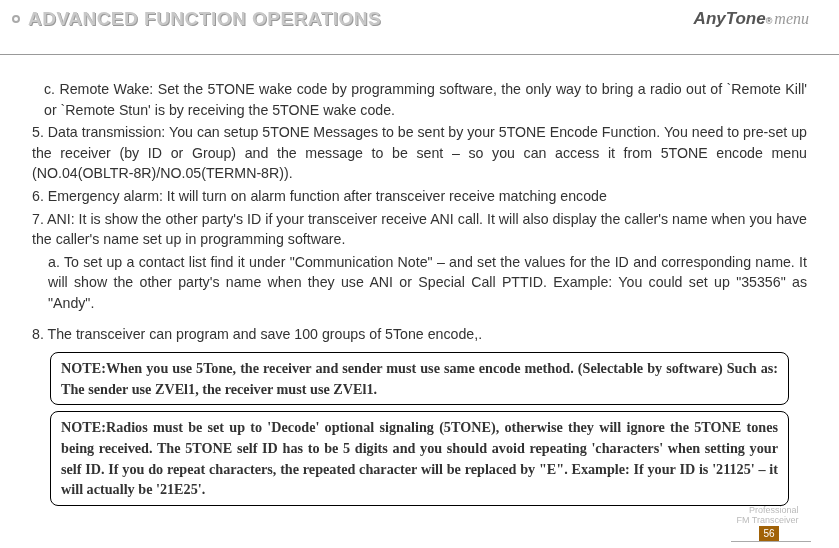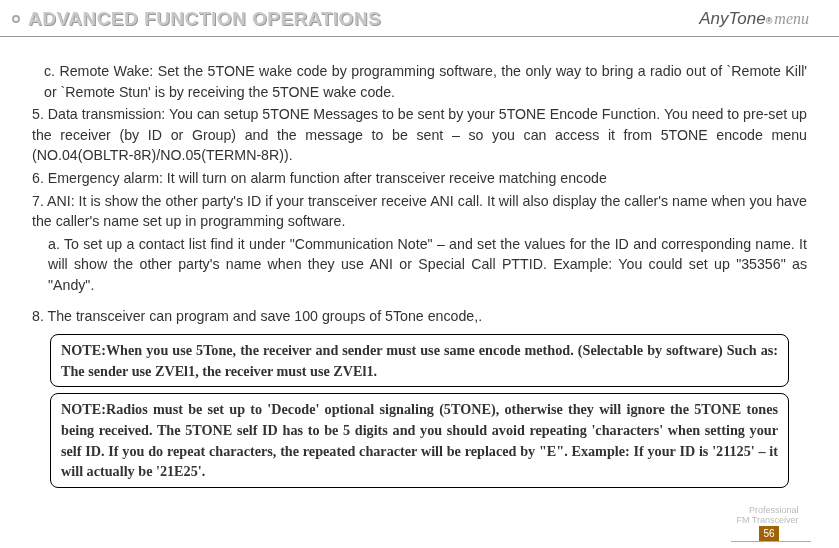--- a/index.html
+++ b/index.html
@@ -7,21 +7,21 @@
       width: 839px;
       height: 548px;
       font-family: Arial, sans-serif;
       position: relative;
       background: #fff;
     }
     .header {
       display: flex;
       align-items: center;
       justify-content: space-between;
-      padding: 8px 30px 6px 12px;
+      padding: 8px 30px 24px 12px;
       border-bottom: 1px solid #999;
     }
     .header-left {
       display: flex;
       align-items: center;
     }
     .bullet {
       width: 8px;
       height: 8px;
       border: 2px solid #aaa;
@@ -34,21 +34,21 @@
       color: #c8c8c8;
       letter-spacing: 0.5px;
       text-shadow: 1px 1px 0 #999;
     }
     .brand {
       display: flex;
       align-items: baseline;
     }
     .brand-main {
       font-size: 17px;
-      font-weight: normal;
+      font-weight: bold;
       font-style: italic;
       color: #555;
     }
     .brand-reg {
       font-size: 9px;
       color: #555;
       vertical-align: super;
     }
     .brand-sub {
       font-size: 16px;

